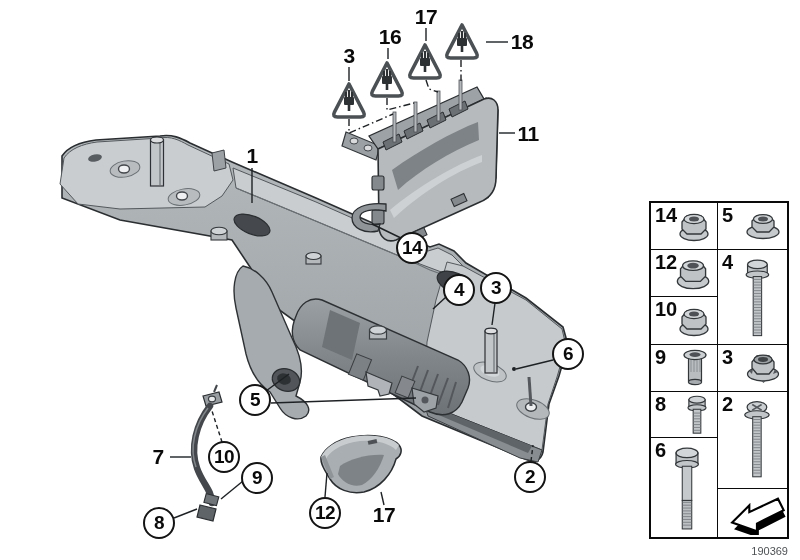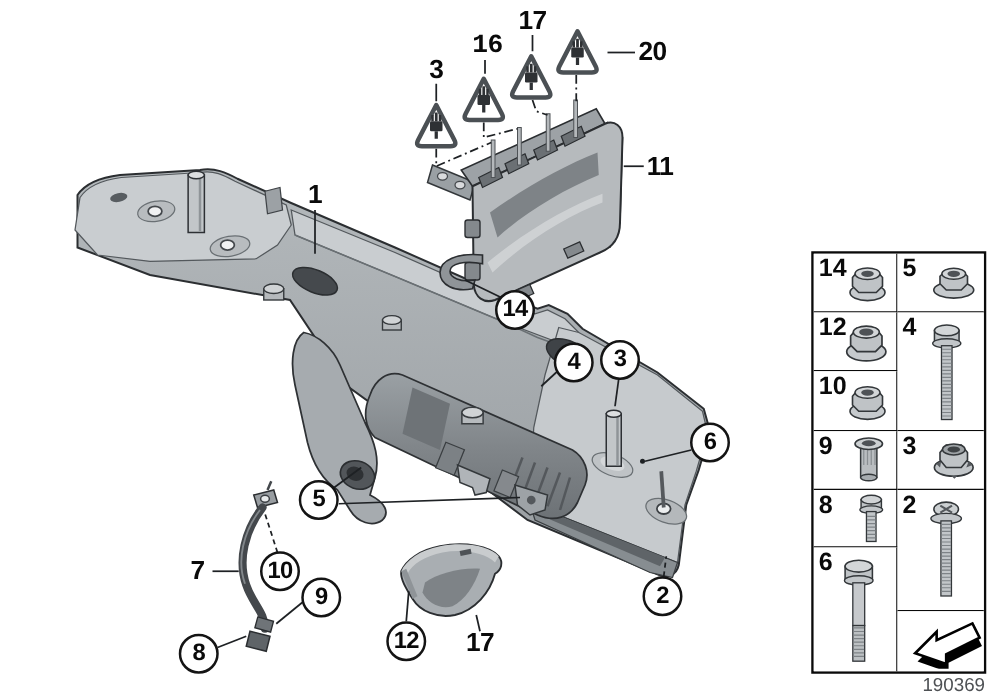--- a/index.html
+++ b/index.html
@@ -14,21 +14,21 @@
   
   #legend{position:absolute;left:649px;top:201px;width:140px;height:338px;border:2px solid #0a0a0a;
           box-sizing:border-box;display:grid;grid-template-columns:67px 69px;
           grid-template-rows:47px 47px 48px 47px 46px 51px 48px;background:#fff;z-index:4;}
   .cell{position:relative;box-sizing:border-box;background:#fff;}
   .cell .num{position:absolute;top:1px;left:4px;font-size:20px;font-weight:bold;color:#0a0a0a;}
   .cell svg{position:absolute;}
   .br{border-right:1.5px solid #0a0a0a;} .bb{border-bottom:1.5px solid #0a0a0a;}
   .icR{right:2px;top:50%;transform:translateY(-50%);}
   .icC{left:55%;top:53%;transform:translate(-50%,-50%);}
-  #pn{position:absolute;right:12px;bottom:3px;font-size:15px;color:#4e5154;z-index:5;}
+  #pn{position:absolute;right:12px;bottom:3px;font-size:11px;color:#4e5154;z-index:5;}
 </style>
 </head>
 <body>
 
 <div id="stage">
 
   <svg id="scene" width="800" height="560" viewBox="0 0 800 560">
     <defs>
       <linearGradient id="gBeam" x1="0" y1="0" x2="0" y2="1">
         <stop offset="0" stop-color="#b4b9bc"></stop>
@@ -225,23 +225,23 @@
   <div class="co" style="left:208px;top:441px;">10</div>
   <div class="co" style="left:241px;top:462px;">9</div>
   <div class="co" style="left:143px;top:507px;">8</div>
   <div class="co" style="left:309px;top:497px;">12</div>
 
   <div class="lb" style="left:252px;top:156px;">1</div>
   <div class="lb" style="left:158px;top:457px;">7</div>
   <div class="lb" style="left:384px;top:515px;">17</div>
   <div class="lb" style="left:528px;top:134px;">11</div>
   <div class="lb" style="left:349px;top:56px;">3</div>
-  <div class="lb" style="left:390px;top:37px;font-family:Liberation Mono, monospace;">16</div>
+  <div class="lb" style="left:390px;top:37px;">16</div>
   <div class="lb" style="left:426px;top:17px;">17</div>
-  <div class="lb" style="left:522px;top:42px;">20</div>
+  <div class="lb" style="left:522px;top:42px;">18</div>
 
   <div id="legend">
 
     <div class="cell br bb" style="grid-column:1;grid-row:1;">
       <span class="num">14</span>
       <svg class="icR" width="44" height="40" viewBox="0 0 44 40">
         <ellipse cx="23" cy="28" rx="14" ry="6.5" fill="#c6cacd" stroke="#33373a" stroke-width="1.3"></ellipse>
         <path d="M11,16 L16,10 L30,10 L35,16 L35,23 L30,28 L16,28 L11,23 Z" fill="#bfc3c6" stroke="#33373a" stroke-width="1.3"></path>
         <ellipse cx="23" cy="13" rx="10" ry="4.6" fill="#d3d6d8" stroke="#33373a" stroke-width="1.2"></ellipse>
         <ellipse cx="23" cy="13" rx="5" ry="2.5" fill="#4e5256"></ellipse>

